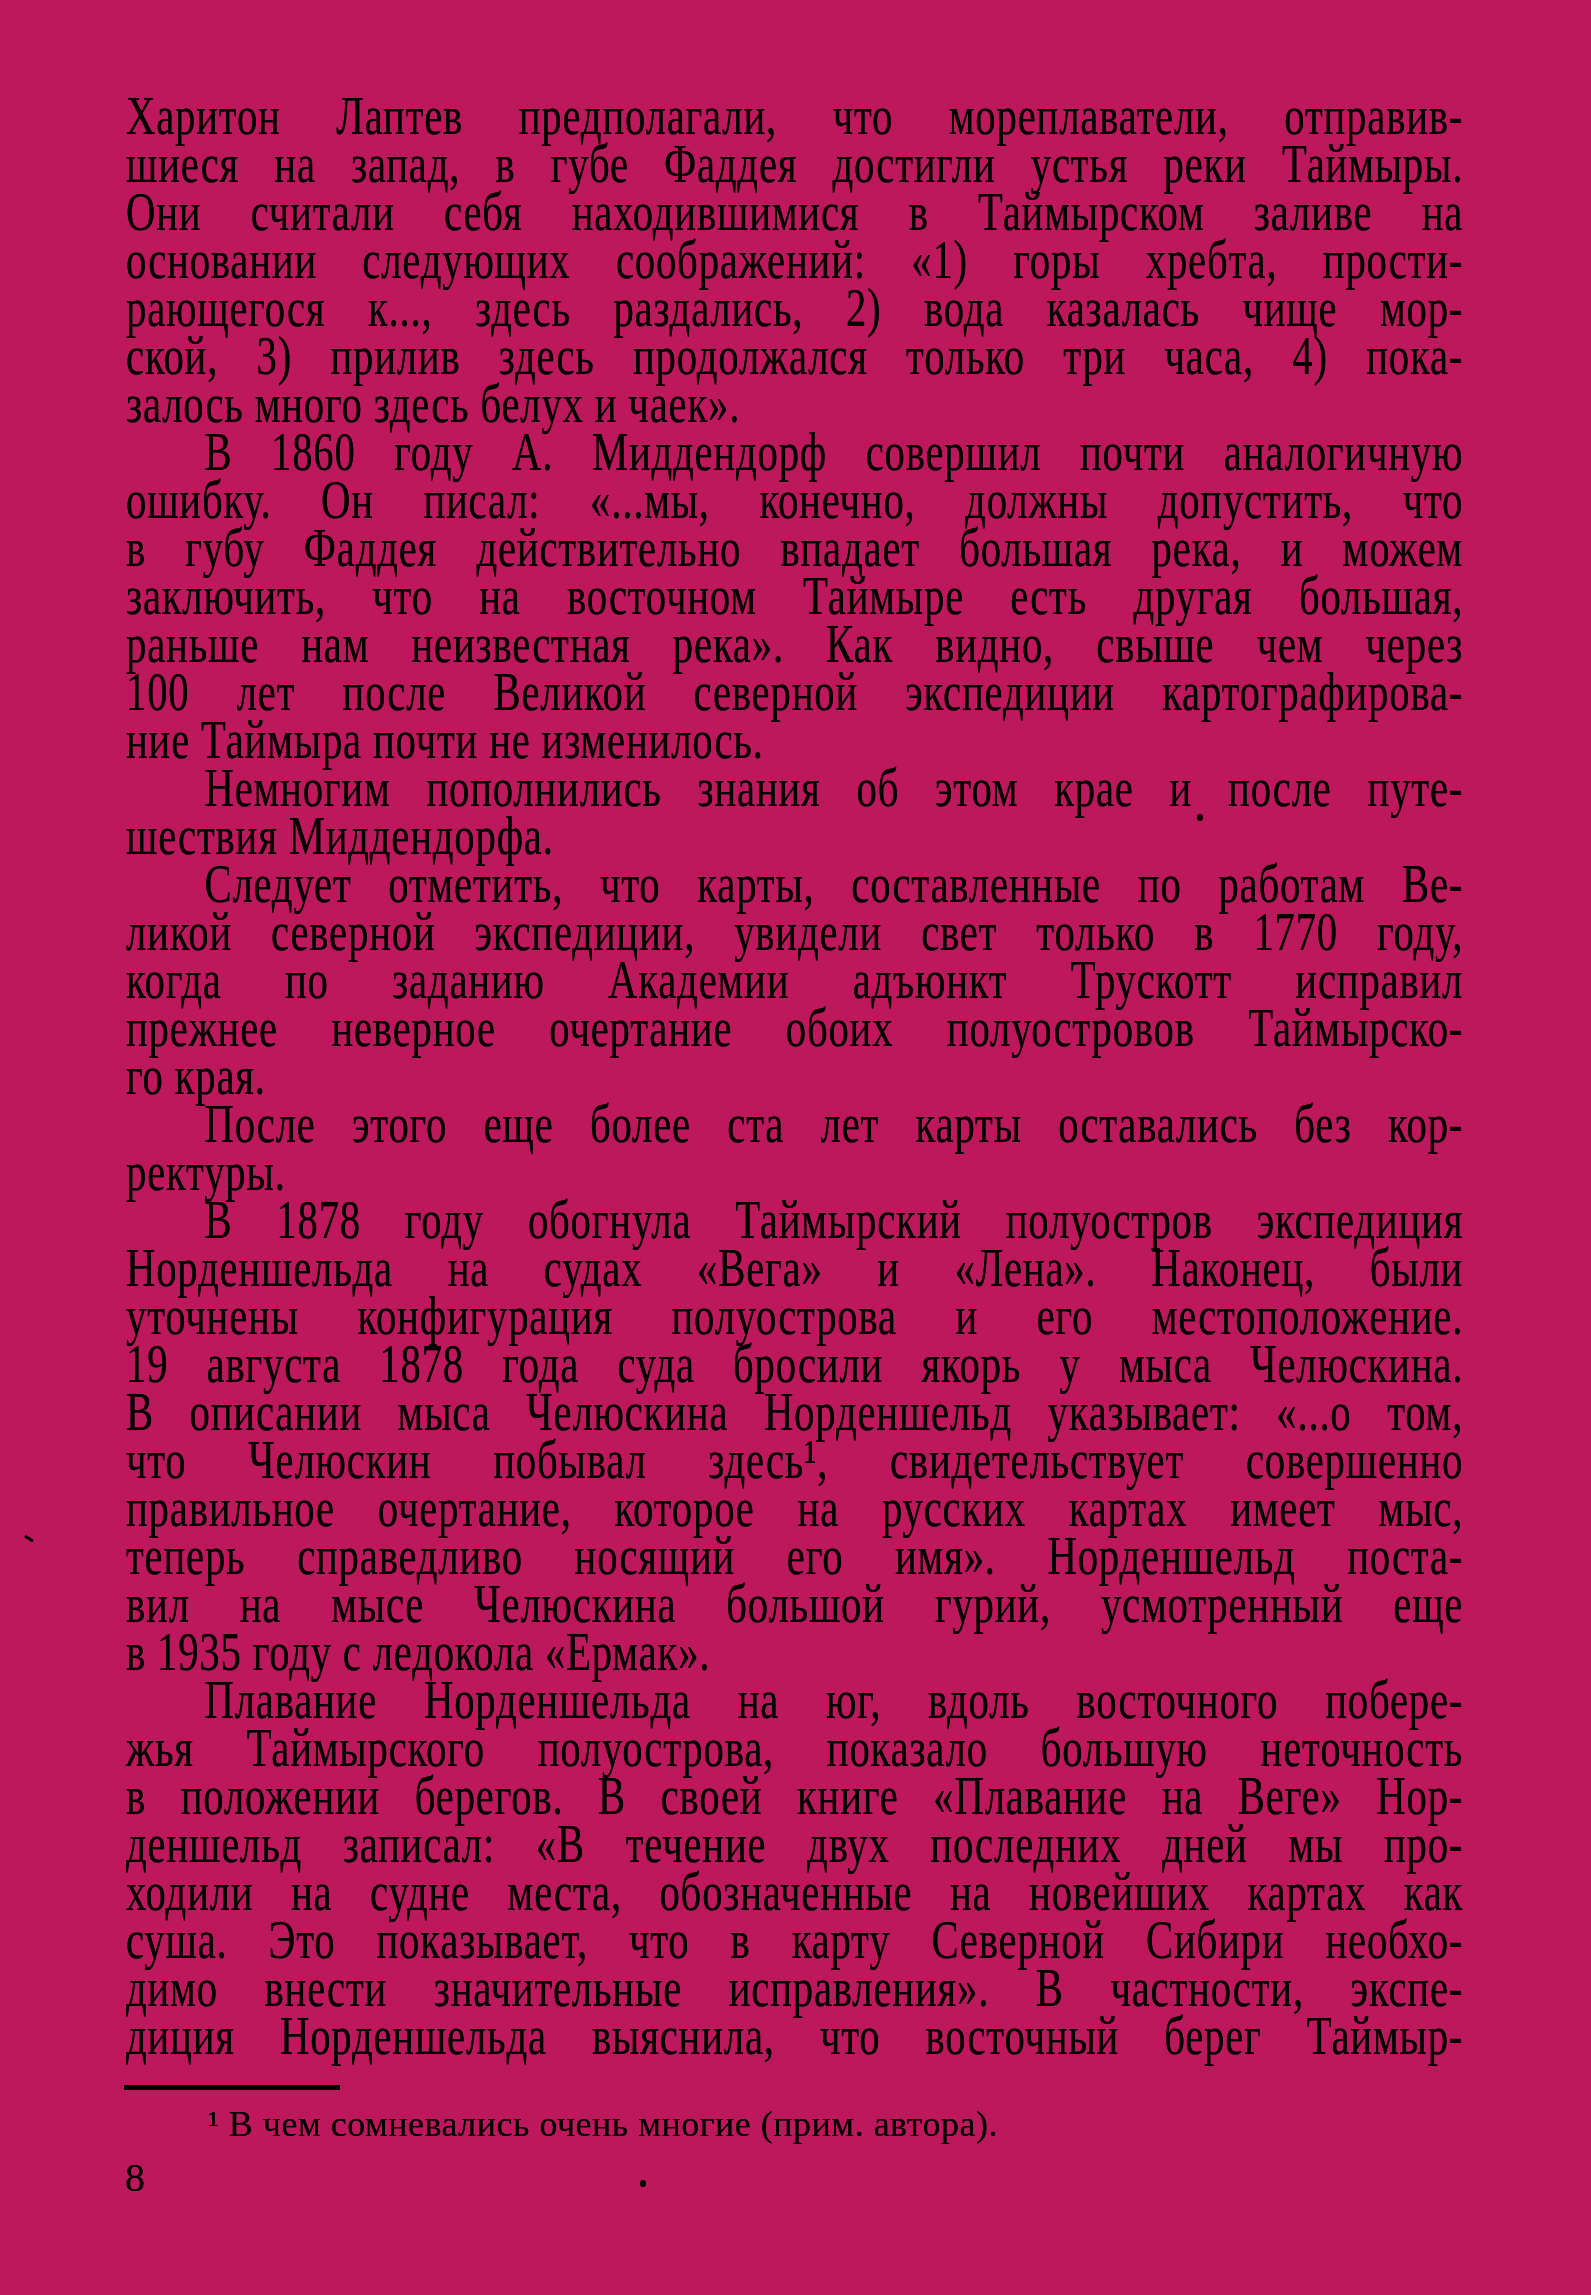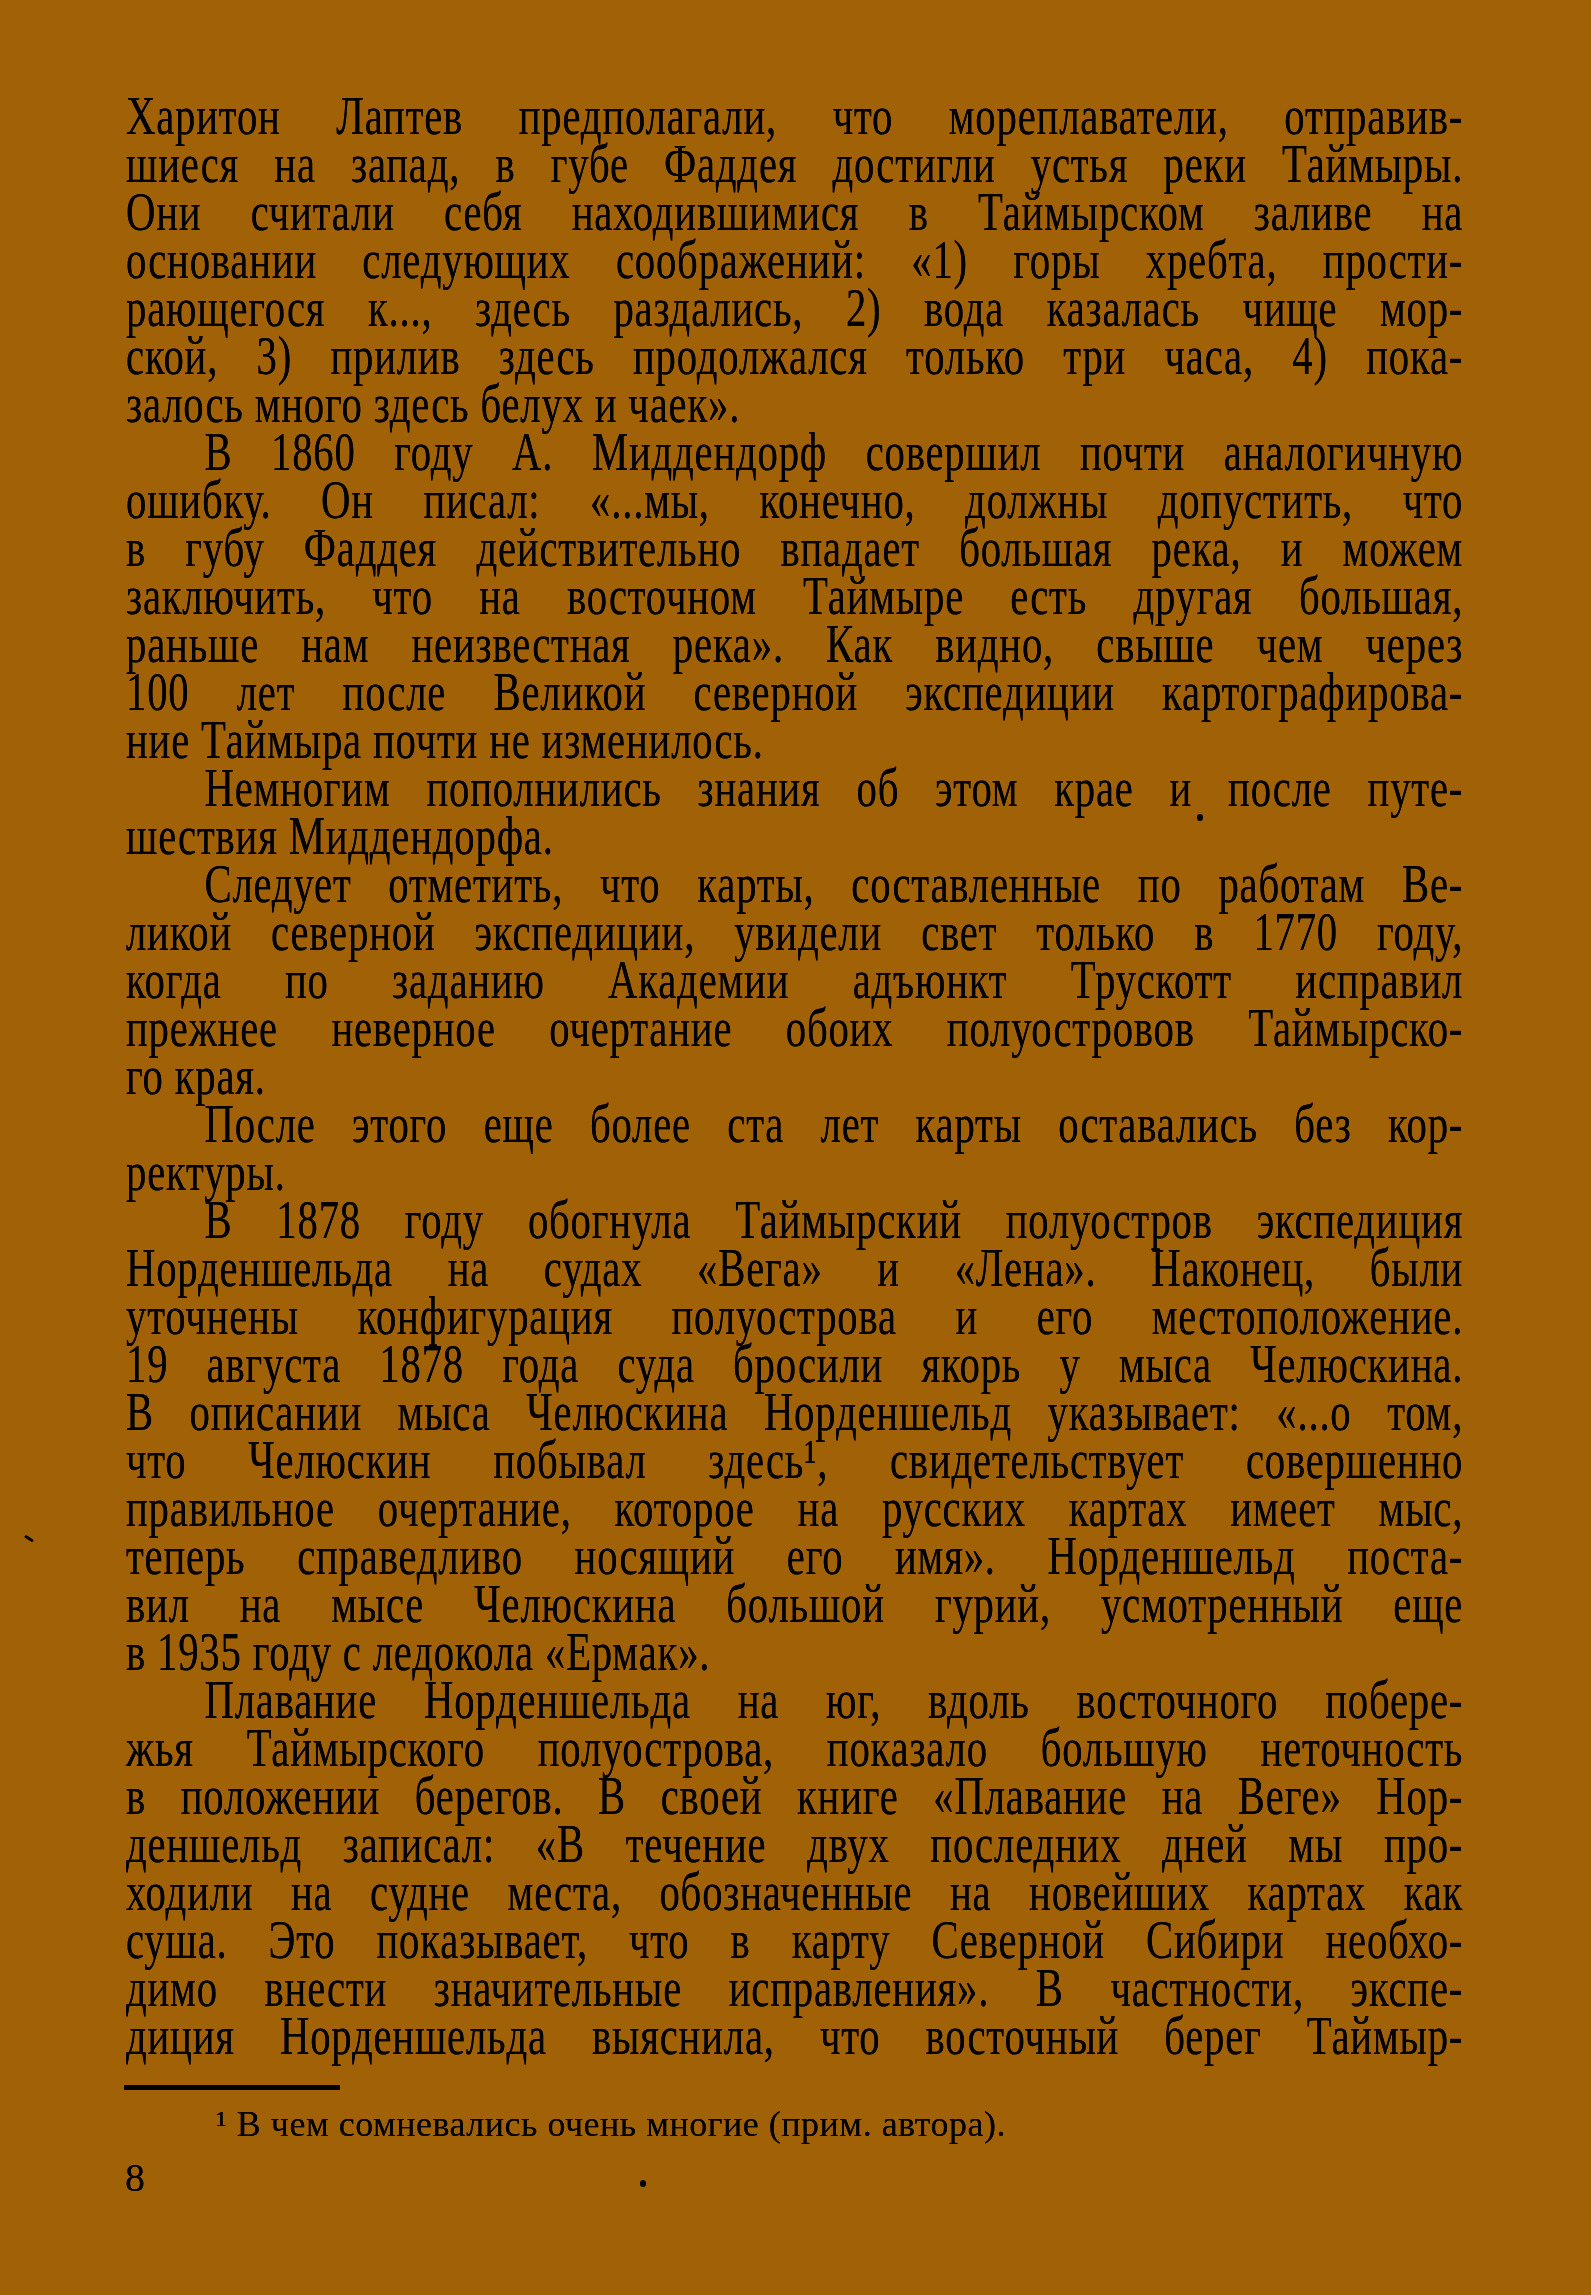--- a/index.html
+++ b/index.html
@@ -1,20 +1,20 @@
 <!DOCTYPE html>
 <html style="font-size:8.5px"><head>
 <meta charset="utf-8">
 <style>
   html, body { margin: 0; padding: 0; background: #ffffff; }
   .page {
     position: relative;
     width: 1592px;
     height: 2295px;
-    background: #a16207;
+    background: #be185d;
     overflow: hidden;
     font-family: "Liberation Serif", "DejaVu Serif", serif;
     color: #000000;
   }
   
   .body-text {
     position: absolute;
     left: 126px;
     top: 92px;
     width: 1807px;              
@@ -32,21 +32,21 @@
   .footnote-rule {
     position: absolute;
     left: 124px;
     top: 2085px;
     width: 216px;
     height: 4.8px;
     background: #000000;
   }
   .footnote {
     position: absolute;
-    left: 134px;
+    left: 126px;
     top: 2104px;
     width: 1337px;
     font-size: 36px;
     line-height: 40px;
     text-indent: 82px;
     letter-spacing: 0.5px;
     text-shadow: 0 0 0.5px rgba(0,0,0,0.85);
   }
   .page-number {
     position: absolute;

